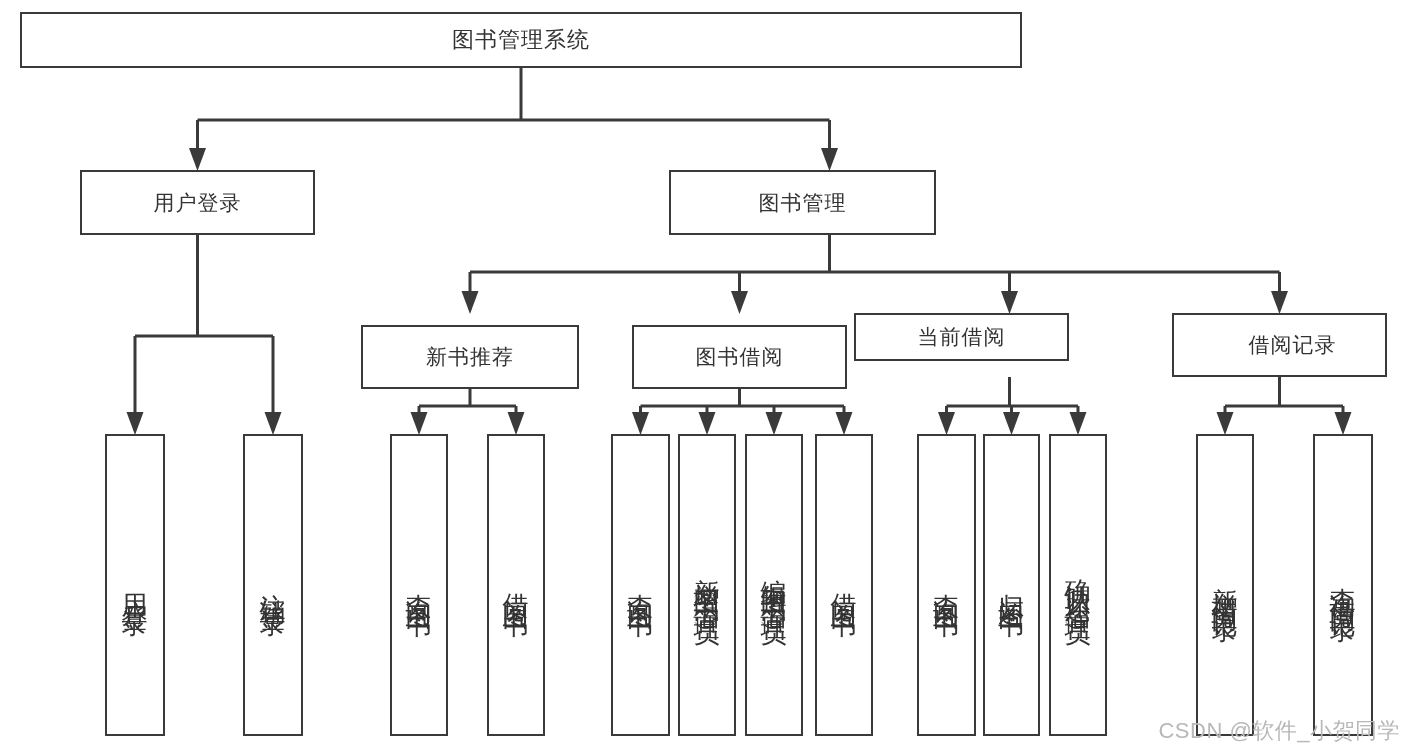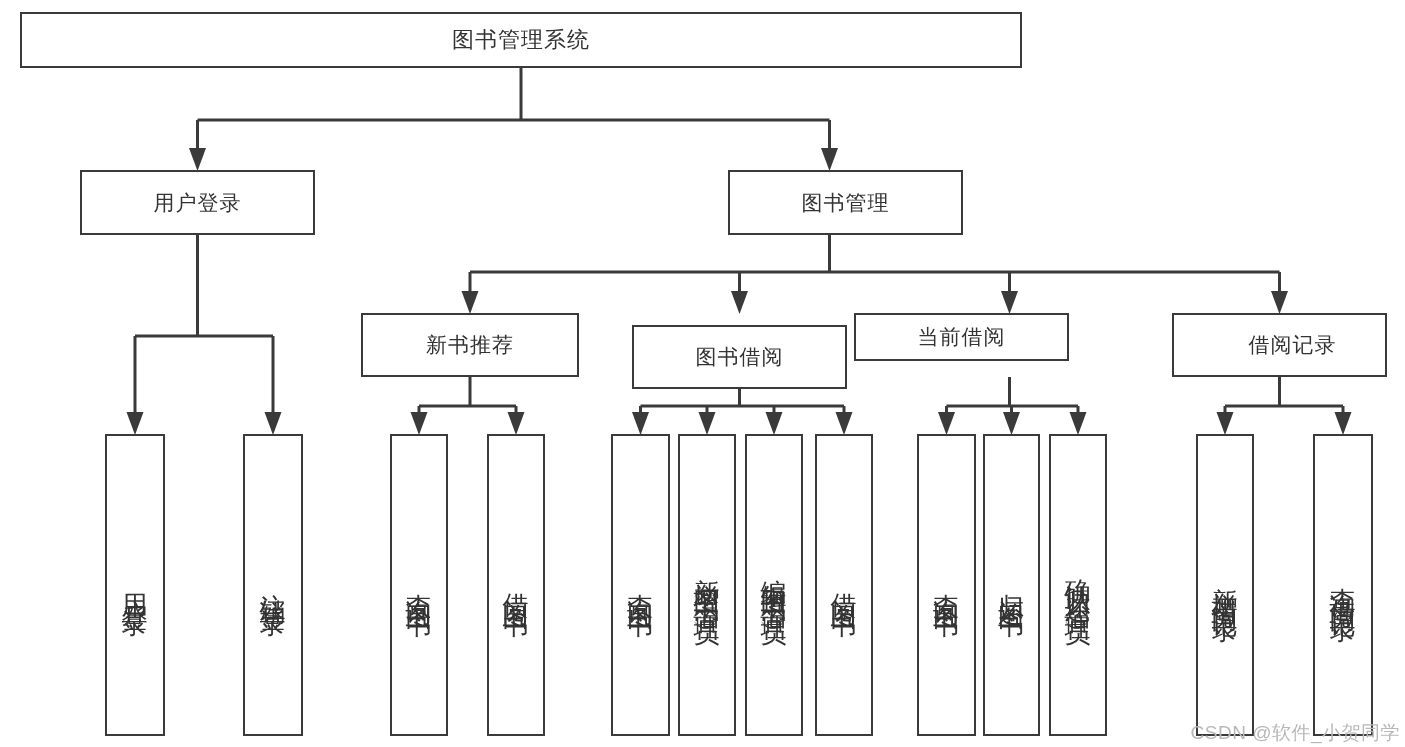--- a/index.html
+++ b/index.html
@@ -30,21 +30,21 @@
     text-orientation:mixed;
     font-size:26px;
     letter-spacing:6px;
     line-height:1;
     white-space:normal;
   }
   .watermark{
     position:absolute;
     right:5px;bottom:1px;
     z-index:5;
-    font-size:19px;
+    font-size:22px;
     color:var(--wm,#b8b8b8);
     letter-spacing:0.5px;
   }
 </style>
 </head>
 <body>
 
 <div id="canvas">
   <svg id="connector-svg" width="1405" height="747">
       <g>
@@ -84,22 +84,22 @@
       </g>
       <g>
         <path d="M1279.5 377 V406 M1225 406 H1343 M1225 406 V413 M1343 406 V413" class="connector"></path>
         <polygon points="1216.5,412 1233.5,412 1225,435" class="arrowhead"></polygon>
         <polygon points="1334.5,412 1351.5,412 1343,435" class="arrowhead"></polygon>
       </g>
     </svg>
   <div class="watermark">CSDN @软件_小贺同学</div>
 <div class="node lvl1" style="left: 20px; top: 12px; width: 1002px; height: 56px;">图书管理系统</div>
     <div class="node lvl2" style="left: 80px; top: 170px; width: 235px; height: 65px;">用户登录</div>
-    <div class="node lvl2" style="left: 728px; top: 170px; width: 235px; height: 65px;">图书管理</div>
-    <div class="node lvl3" style="left: 361px; top: 313px; width: 218px; height: 64px;">新书推荐</div>
+    <div class="node lvl2" style="left: 669px; top: 170px; width: 267px; height: 65px;">图书管理</div>
+    <div class="node lvl3" style="left: 361px; top: 325px; width: 218px; height: 64px;">新书推荐</div>
     <div class="node lvl3" style="left: 632px; top: 313px; width: 215px; height: 64px; margin-top: 12px;">图书借阅</div>
     <div class="node lvl3" style="left: 854px; top: 313px; width: 215px; height: 48px;">当前借阅</div>
     <div class="node lvl3" style="left: 1172px; top: 313px; width: 215px; height: 64px; padding-left: 26px;">借阅记录</div>
     <div class="node lvl4 vertical" style="left: 105px; top: 434px; width: 60px; height: 302px;">用户登录</div>
     <div class="node lvl4 vertical" style="left: 243px; top: 434px; width: 60px; height: 302px;">注销登录</div>
     <div class="node lvl4 vertical" style="left: 390px; top: 434px; width: 58px; height: 302px;">查询图书</div>
     <div class="node lvl4 vertical" style="left: 487px; top: 434px; width: 58px; height: 302px;">借阅图书</div>
     <div class="node lvl4 vertical" style="left: 611px; top: 434px; width: 59px; height: 302px;">查询图书</div>
     <div class="node lvl4 vertical" style="left: 678px; top: 434px; width: 58px; height: 302px;">新增图书（管理员）</div>
     <div class="node lvl4 vertical" style="left: 745px; top: 434px; width: 58px; height: 302px;">编辑图书（管理员）</div>

